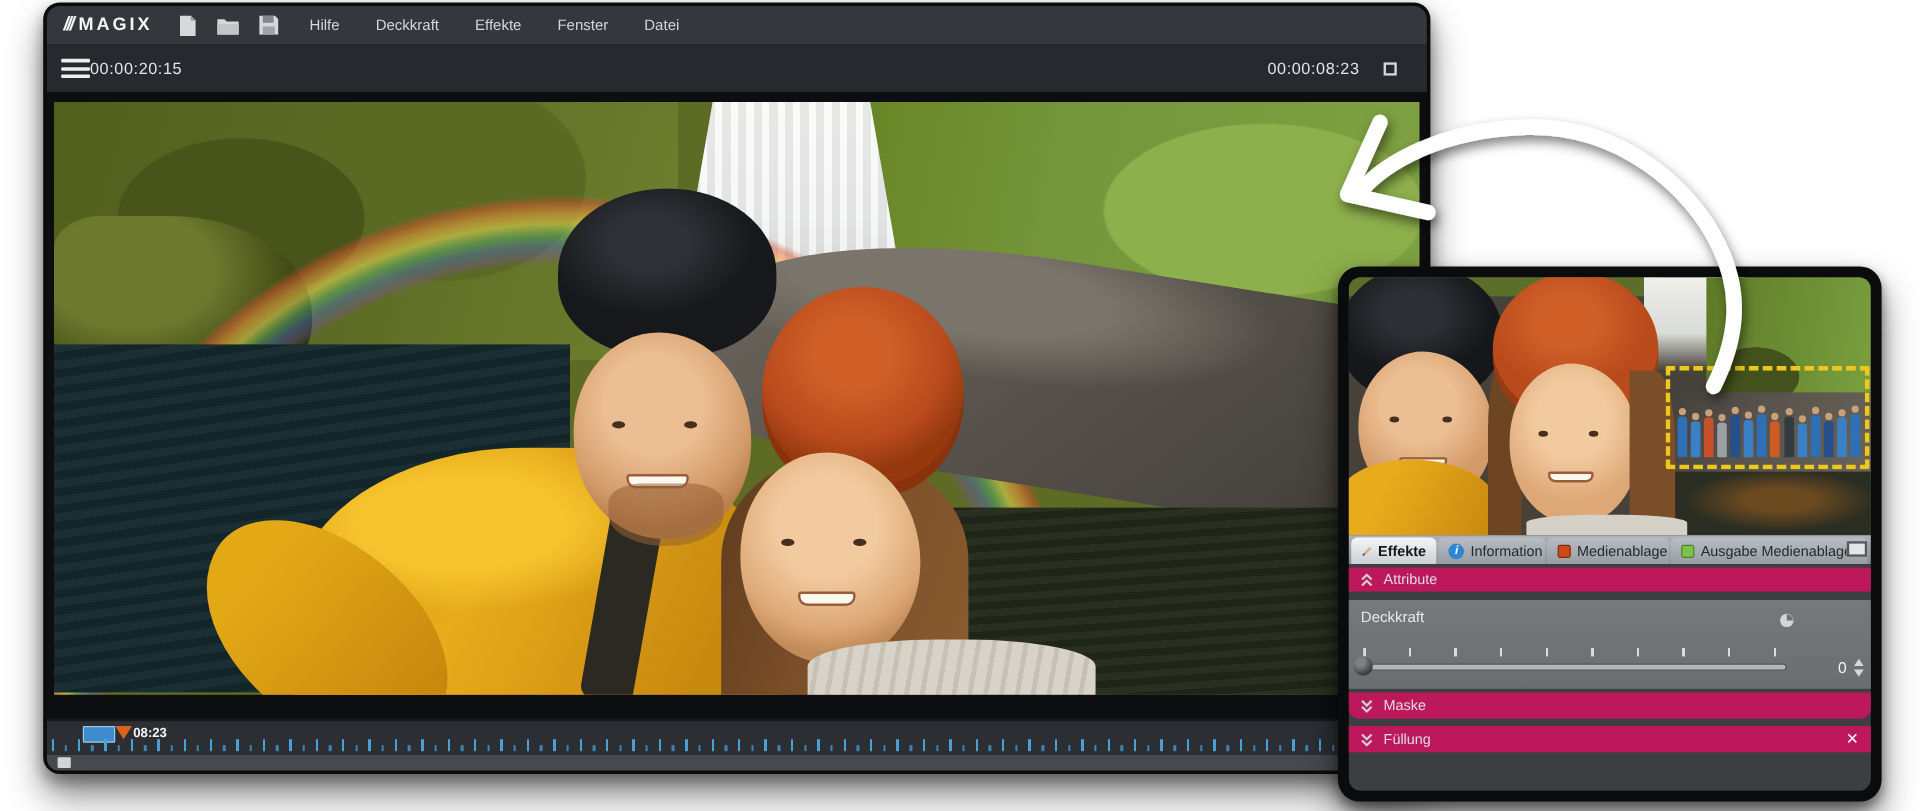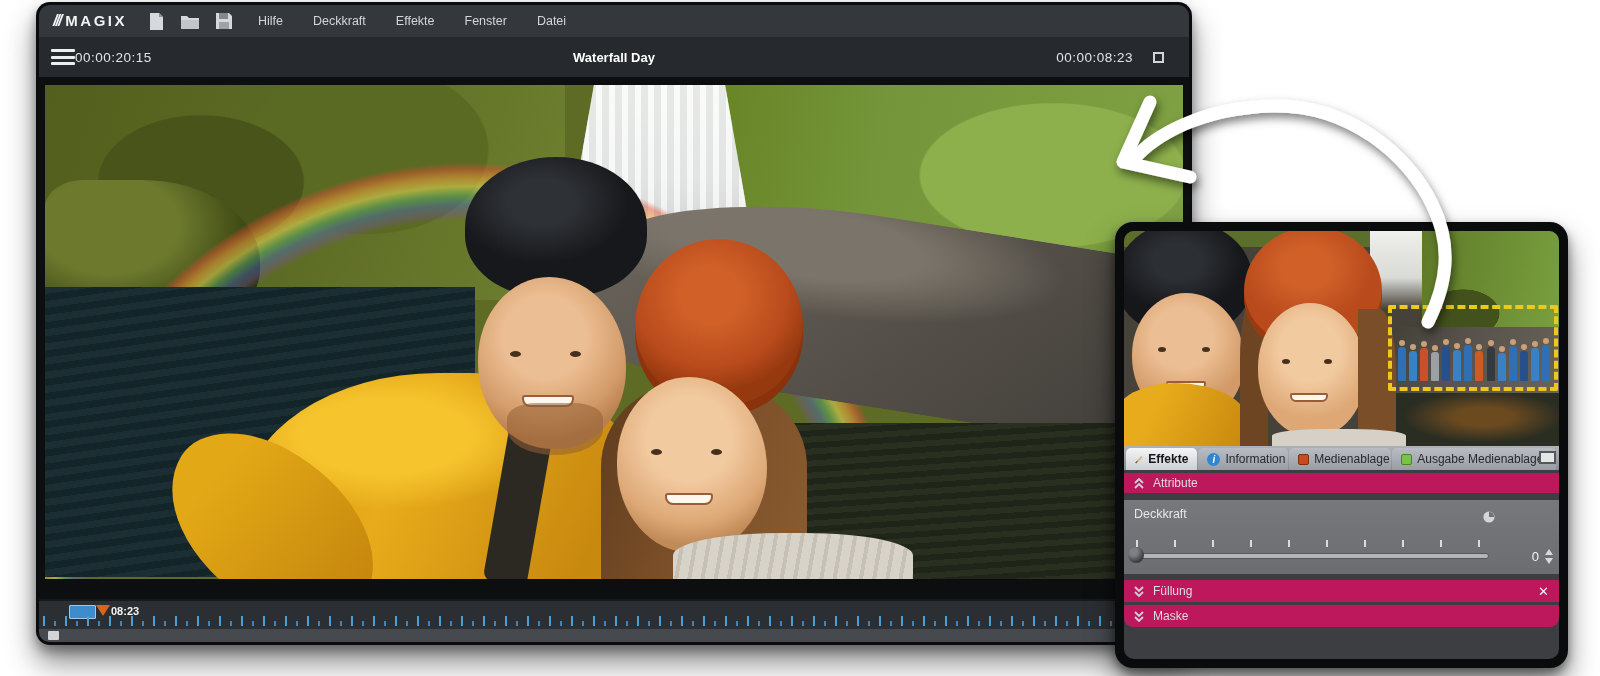--- a/index.html
+++ b/index.html
@@ -262,21 +262,20 @@
     </div>
   </div>
 
   <div class="transportbar">
     <div class="hamburger">
         <span></span>
         <span></span>
         <span></span>
       </div>
     <span class="tc tc-left">00:00:20:15</span>
-    <div class="preview-title">Waterfall Day</div>
     <span class="tc tc-right">00:00:08:23</span>
     <div class="maxbox"></div>
   </div>
 
   <div class="video">
     <div class="scene">
       <div class="mv-cliff-left"></div>
       <div class="mv-cliff-rock"></div>
       <div class="mv-grass-right"></div>
       <div class="mv-waterfall"></div>
@@ -444,34 +443,34 @@
       <div class="dk-ticks"></div>
       <div class="dk-track"></div>
       <div class="dk-thumb"></div>
       <span class="dk-value">0</span>
       <div class="spinner">
         <div class="spin-up"></div>
         <div class="spin-down"></div>
       </div>
     </div>
 
+    <div class="p-hdr tall hdr-maske">
+      <svg width="10" height="11" viewBox="0 0 10 11">
+          <path d="M1 1 L5 5 L9 1" fill="none" stroke="#cfd2d5" stroke-width="1.8"></path>
+          <path d="M1 6 L5 10 L9 6" fill="none" stroke="#cfd2d5" stroke-width="1.8"></path>
+        </svg>
+      <span>Maske</span>
+    </div>
     <div class="p-hdr tall hdr-fuellung">
       <svg width="10" height="11" viewBox="0 0 10 11">
           <path d="M1 1 L5 5 L9 1" fill="none" stroke="#cfd2d5" stroke-width="1.8"></path>
           <path d="M1 6 L5 10 L9 6" fill="none" stroke="#cfd2d5" stroke-width="1.8"></path>
         </svg>
       <span>Füllung</span>
       <span class="x">✕</span>
-    </div>
-    <div class="p-hdr tall hdr-maske">
-      <svg width="10" height="11" viewBox="0 0 10 11">
-          <path d="M1 1 L5 5 L9 1" fill="none" stroke="#cfd2d5" stroke-width="1.8"></path>
-          <path d="M1 6 L5 10 L9 6" fill="none" stroke="#cfd2d5" stroke-width="1.8"></path>
-        </svg>
-      <span>Maske</span>
     </div>
   </div>
 </div>
 
 <svg class="arrow-svg" width="1600" height="676" viewBox="0 0 1600 676">
   <defs>
     <filter id="arrShadow" x="-30%" y="-30%" width="160%" height="160%">
       <feDropShadow dx="2" dy="5" stdDeviation="5" flood-color="#000000" flood-opacity="0.5"></feDropShadow>
     </filter>
   </defs>

